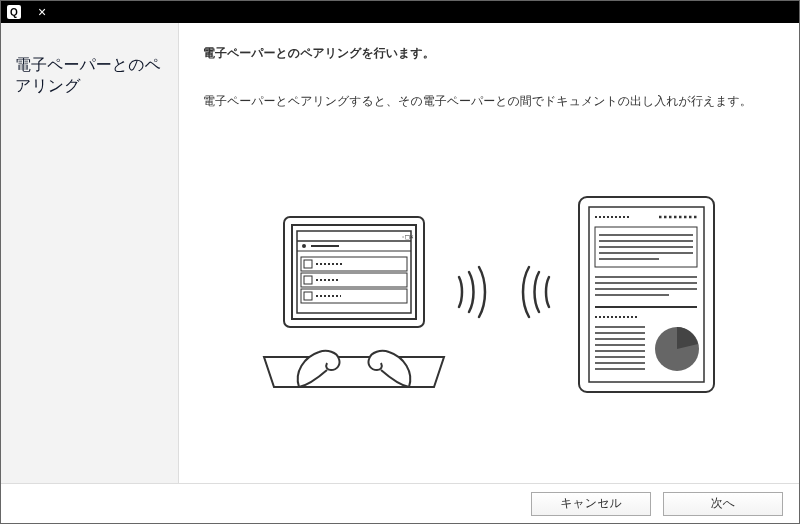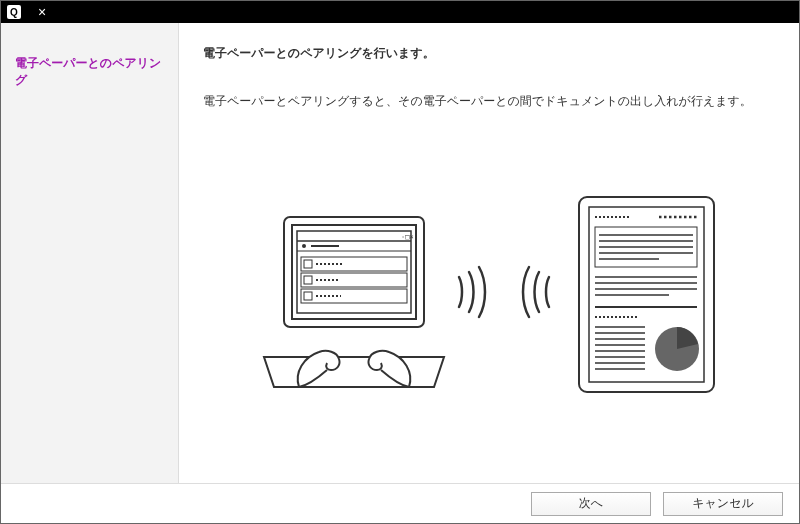--- a/index.html
+++ b/index.html
@@ -4,21 +4,21 @@
 <style>
   * { margin: 0; padding: 0; box-sizing: border-box; }
   html, body { width: 800px; height: 524px; overflow: hidden; font-family: "Meiryo UI", "Yu Gothic UI", sans-serif; font-size: 12px; color: #333; background: #fff; }
   .window { width: 800px; height: 524px; border: 1px solid #666; display: flex; flex-direction: column; background: #fff; }
   .titlebar { height: 22px; background: #000; color: #fff; display: flex; align-items: center; padding: 0 6px; }
   .titlebar .icon-box { width: 14px; height: 14px; background: #fff; color: #000; display: flex; align-items: center; justify-content: center; font-size: 10px; font-weight: bold; border-radius: 2px; margin-right: 6px; }
   .titlebar .title { flex: 1; font-size: 11px; }
   .titlebar .close { width: 30px; text-align: center; font-size: 14px; cursor: pointer; }
   .body { flex: 1; display: flex; min-height: 0; }
   .sidebar { width: 178px; background: #f3f3f3; border-right: 1px solid #ddd; padding-top: 24px; }
-  .sidebar-item { padding: 8px 14px 8px 14px; font-size: 12px; color: #a21caf; cursor: pointer; margin-bottom: 14px; font-weight: bold; }
+  .sidebar-item { padding: 8px 14px 8px 14px; font-size: 16px; color: #0f172a; cursor: pointer; margin-bottom: 14px; }
   .main { flex: 1; display: flex; flex-direction: column; padding: 22px 24px 0 24px; position: relative; }
   .heading { font-size: 12px; font-weight: bold; margin-bottom: 31px; }
   .desc { font-size: 12px; }
   .illustration-wrap { flex: 1; display: flex; align-items: center; justify-content: center; }
   .illustration { width: 460px; height: 220px; }
   .footer { height: 40px; display: flex; align-items: center; justify-content: flex-end; padding: 0 16px; gap: 12px; border-top: 1px solid #ddd; background: #fff; }
   .btn { min-width: 120px; height: 24px; border: 1px solid #aaa; background: linear-gradient(#fff,#f3f3f3); font-size: 12px; display: flex; align-items: center; justify-content: center; cursor: pointer; }
 </style>
 </head>
 <body>
@@ -134,20 +134,20 @@
             </g>
           </g>
         </svg>
       </div>
     </div>
 
   </div>
 
   <div class="footer">
     <div class="btn">
-      <span>次へ</span>
+      <span>キャンセル</span>
     </div>
     <div class="btn">
-      <span>キャンセル</span>
+      <span>次へ</span>
     </div>
   </div>
 
 </div>
 
 </body></html>

